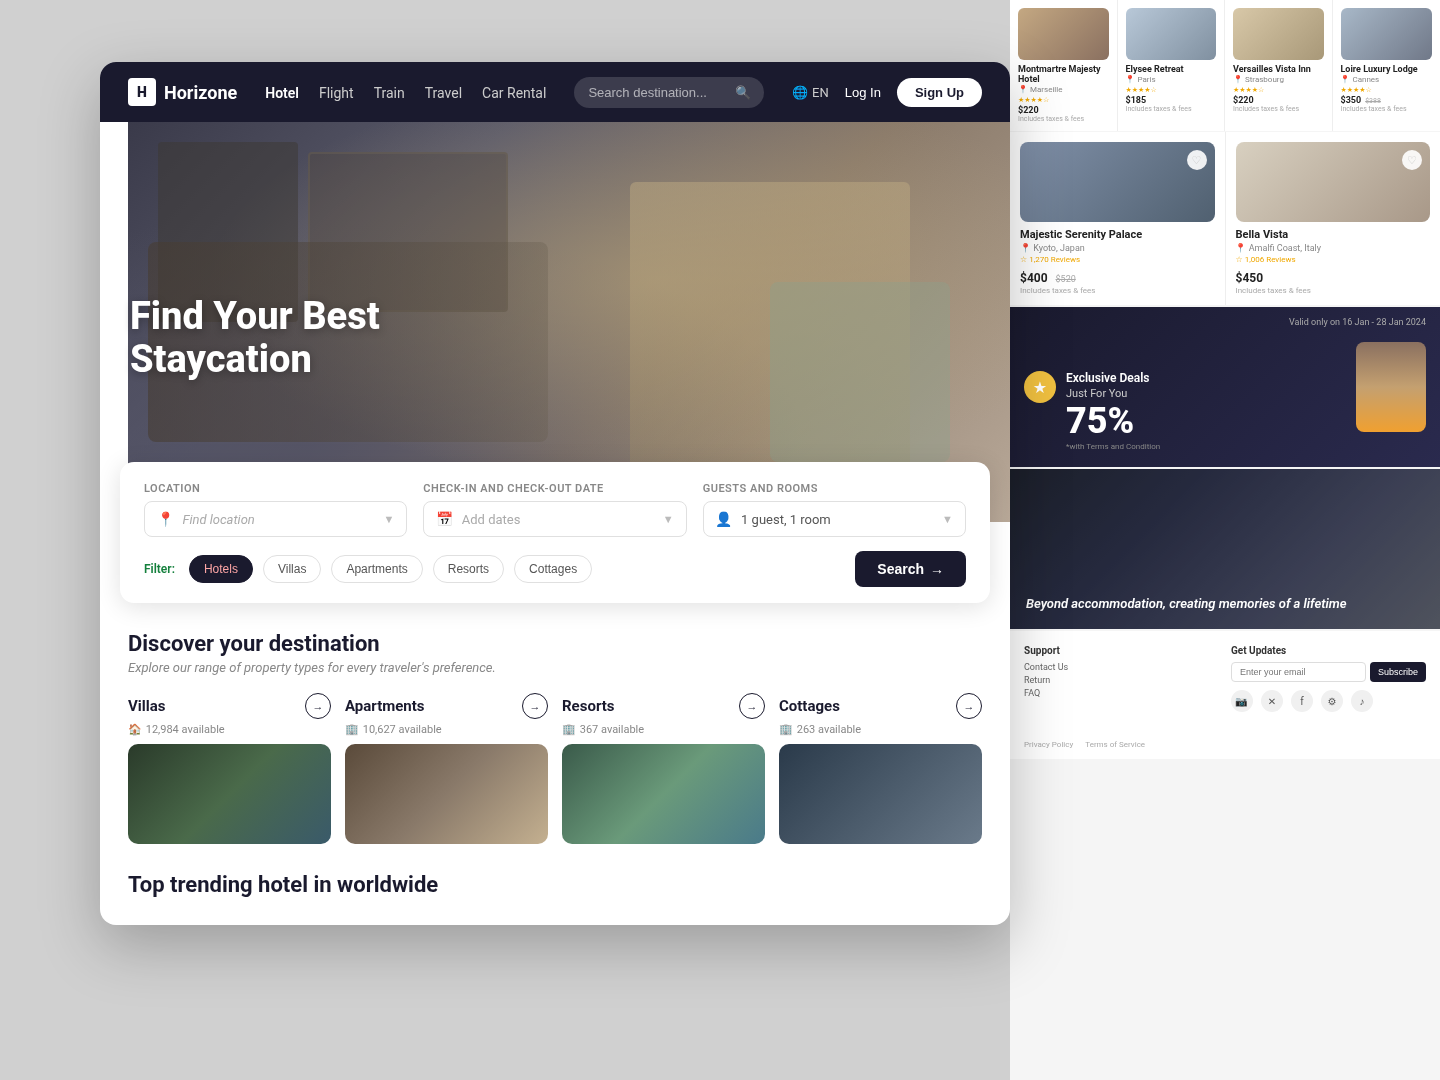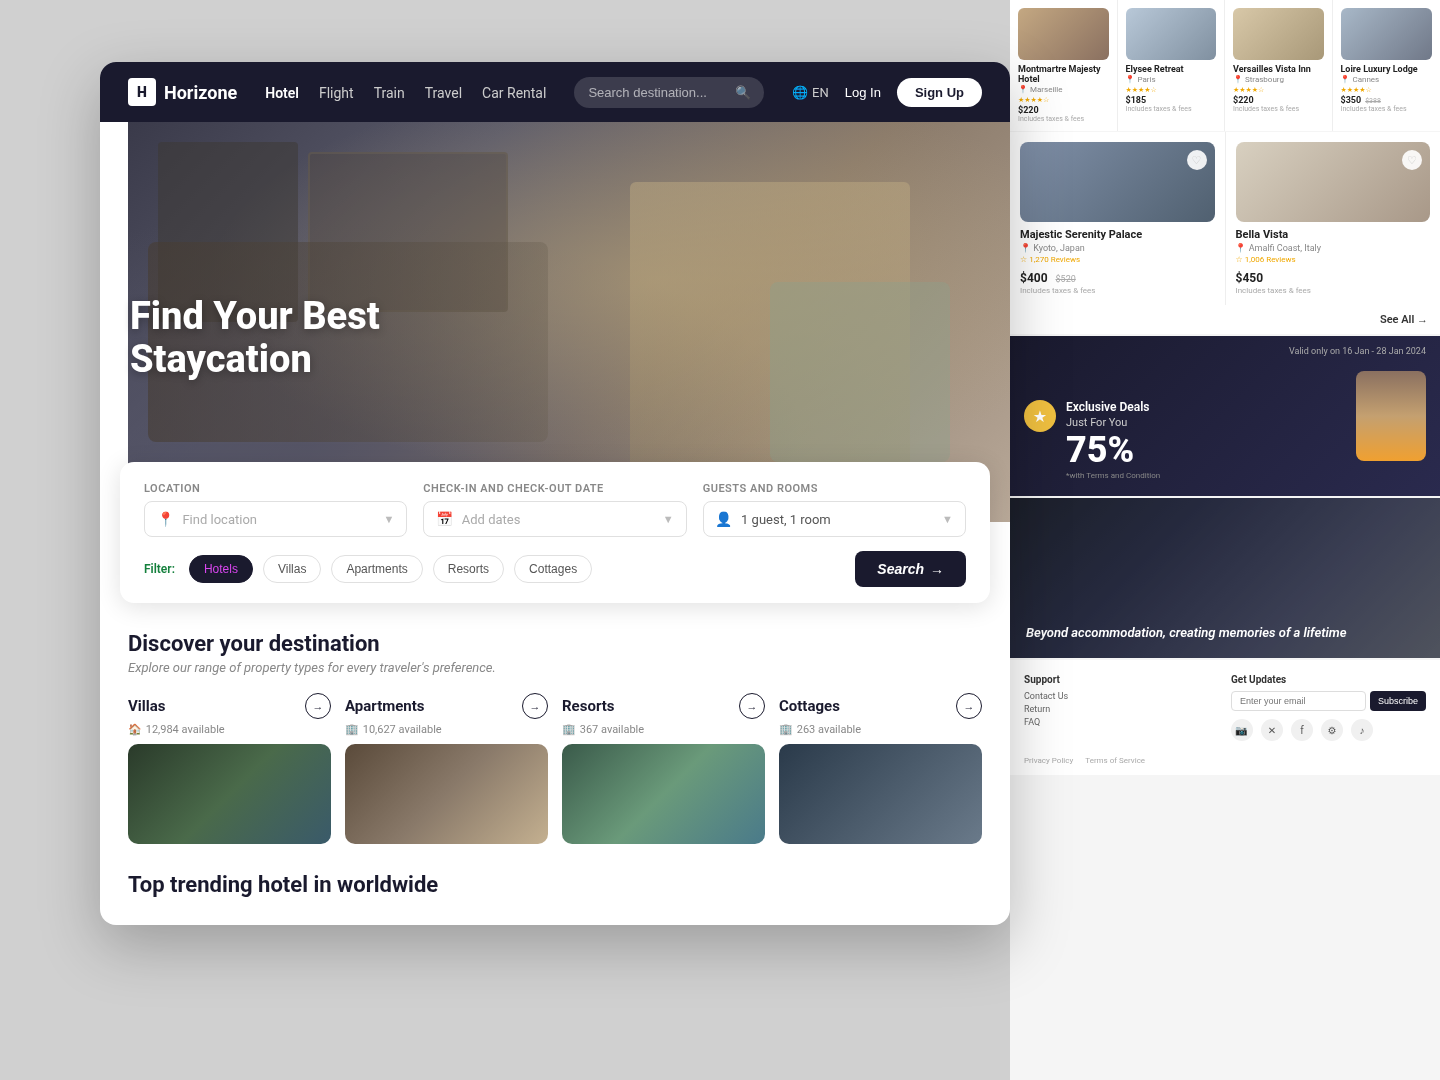--- a/index.html
+++ b/index.html
@@ -209,37 +209,36 @@
       padding: 6px 14px;
       border-radius: 20px;
       border: 1.5px solid #e0e0e0;
       font-size: 12px;
       color: #555;
       cursor: pointer;
       background: #fff;
     }
     .filter-chip.active {
       background: #1a1a2e;
-      color: #d946ef;
+      color: #fca5a5;
       border-color: #1a1a2e;
     }
     .search-btn {
       margin-left: auto;
       background: #1a1a2e;
       color: #fff;
       border: none;
       padding: 10px 22px;
       border-radius: 8px;
       font-size: 14px;
       font-weight: 600;
       cursor: pointer;
       display: flex;
       align-items: center;
       gap: 6px;
-      font-style: italic;
     }
 
     
     .discover-section {
       padding: 28px 28px 20px;
     }
     .section-title {
       font-size: 22px;
       font-weight: 700;
       color: #1a1a2e;
@@ -536,21 +535,21 @@
       font-style: italic;
       line-height: 1.3;
     }
 
     
     .right-footer {
       background: #fff;
       padding: 14px 14px 10px;
       display: grid;
       grid-template-columns: 1fr 1fr;
-      gap: 15px;
+      gap: 28px;
     }
     .footer-col-title {
       font-size: 10px;
       font-weight: 700;
       color: #333;
       margin-bottom: 6px;
     }
     .footer-link {
       font-size: 9px;
       color: #666;
@@ -647,21 +646,21 @@
     </div>
     <h1 class="hero-title">Find Your Best Staycation</h1>
   </div>
 
   <div class="search-panel">
     <div class="search-fields">
       <div class="field-group">
         <label>Location</label>
         <div class="field-input">
           <span class="field-icon">📍</span>
-          <span style="color:#aaa;">Find location</span>
+          <span style="color:#aaa;font-style:italic;">Find location</span>
           <span class="chevron">▼</span>
         </div>
       </div>
       <div class="field-group">
         <label>Check-in and Check-out Date</label>
         <div class="field-input">
           <span class="field-icon">📅</span>
           <span style="color:#aaa;">Add dates</span>
           <span class="chevron">▼</span>
         </div>
@@ -823,21 +822,20 @@
         <span>Amalfi Coast, Italy</span>
       </div>
       <div class="hotel-large-stars">☆ <span>1,006 Reviews</span></div>
       <div>
         <span class="hotel-large-price">$450</span>
         <span class="hotel-large-tax">Includes taxes &amp; fees</span>
       </div>
     </div>
   </div>
 
-  <div class="see-all">See All →</div>
 
   <div class="deals-banner">
     <div class="deals-badge">★</div>
     <div class="deals-text">
       <div class="deals-title">Exclusive Deals</div>
       <div class="deals-subtitle">Just For You</div>
       <div class="deals-percent">75%</div>
       <div class="deals-terms">*with Terms and Condition</div>
     </div>
     <div class="deals-valid">Valid only on 16 Jan - 28 Jan 2024</div>

